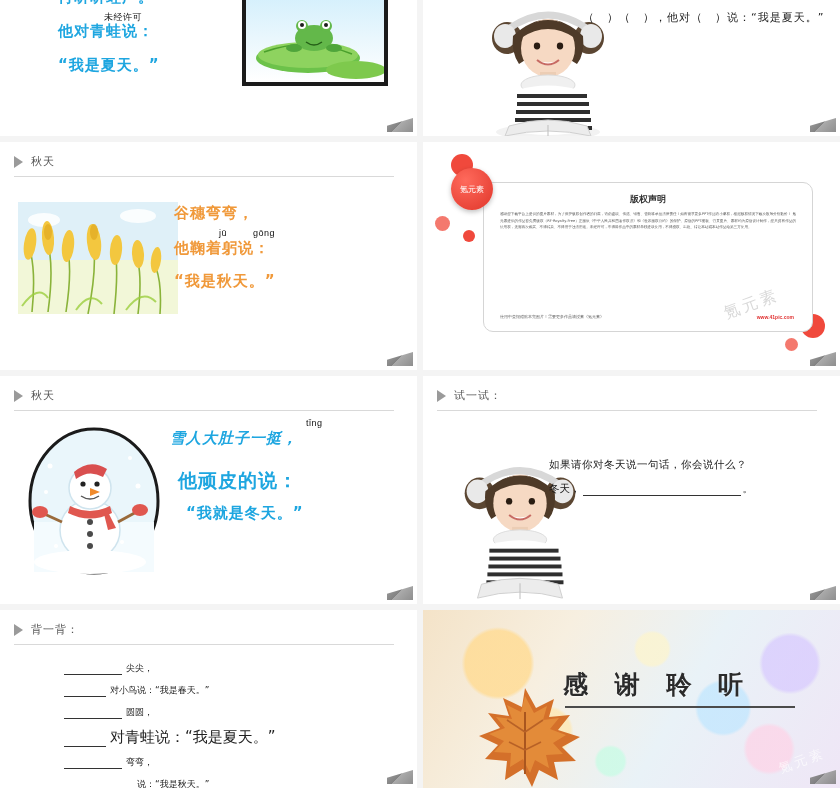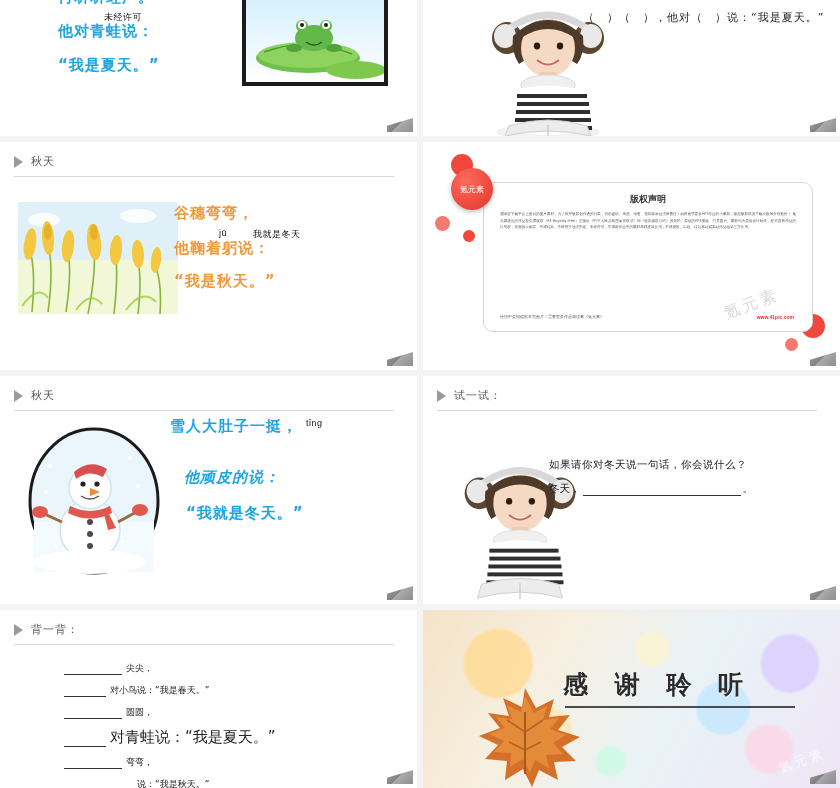--- a/index.html
+++ b/index.html
@@ -294,21 +294,21 @@
         </g>
         <g stroke="#9ccf3f" stroke-width="2" fill="none" opacity=".8">
           <path d="M4 104 q16 -22 26 -8"></path>
           <path d="M58 108 q14 -20 26 -6"></path>
           <path d="M108 108 q16 -22 30 -8"></path>
         </g>
       </svg>
 
       <div class="cn line-orange" style="position:absolute;left:174px;top:62px;font-size:15px;">谷穗弯弯，</div>
       <div class="py" style="left:219px;top:86px;">jū</div>
-      <div class="py" style="left:253px;top:86px;">我就是冬天</div>
+      <div class="py" style="left:253px;top:86px;">gōng</div>
       <div class="cn line-orange" style="position:absolute;left:174px;top:97px;font-size:15px;">他鞠着躬说：</div>
       <div class="cn line-orange" style="position:absolute;left:174px;top:130px;font-size:15px;">“我是秋天。”</div>
     </div>
     <div class="fold"></div>
   </div>
 
   <div class="slide s4">
     <div class="slide-inner">
 
       <div class="bubble" style="left:28px; top:12px; width:22px; height:22px;"></div>
@@ -374,22 +374,22 @@
               <circle cx="104" cy="32" r="2"></circle>
               <circle cx="112" cy="60" r="2.5"></circle>
             <circle cx="20" cy="66" r="2"></circle>
               <circle cx="96" cy="116" r="2"></circle>
               <circle cx="30" cy="120" r="2"></circle>
           </g>
         </g>
       </svg>
 
       <div class="py" style="left:306px;top:42px;">tǐng</div>
-      <div class="cn line-blue" style="position:absolute;left:170px;top:41px;font-size:15px;">雪人大肚子一挺，</div>
-      <div class="cn line-blue" style="position:absolute;left:184px;top:92px;font-size:15px;font-style:italic;">他顽皮的说：</div>
+      <div class="cn line-blue" style="position:absolute;left:170px;top:53px;font-size:15px;font-style:italic;">雪人大肚子一挺，</div>
+      <div class="cn line-blue" style="position:absolute;left:178px;top:92px;font-size:19px;">他顽皮的说：</div>
       <div class="cn line-blue" style="position:absolute;left:186px;top:128px;font-size:15px;">“我就是冬天。”</div>
     </div>
     <div class="fold"></div>
   </div>
 
   <div class="slide s6">
     <div class="slide-inner">
       <div class="hdr">
         <div class="tri"></div>
         <div class="htext cn">试一试：</div>

